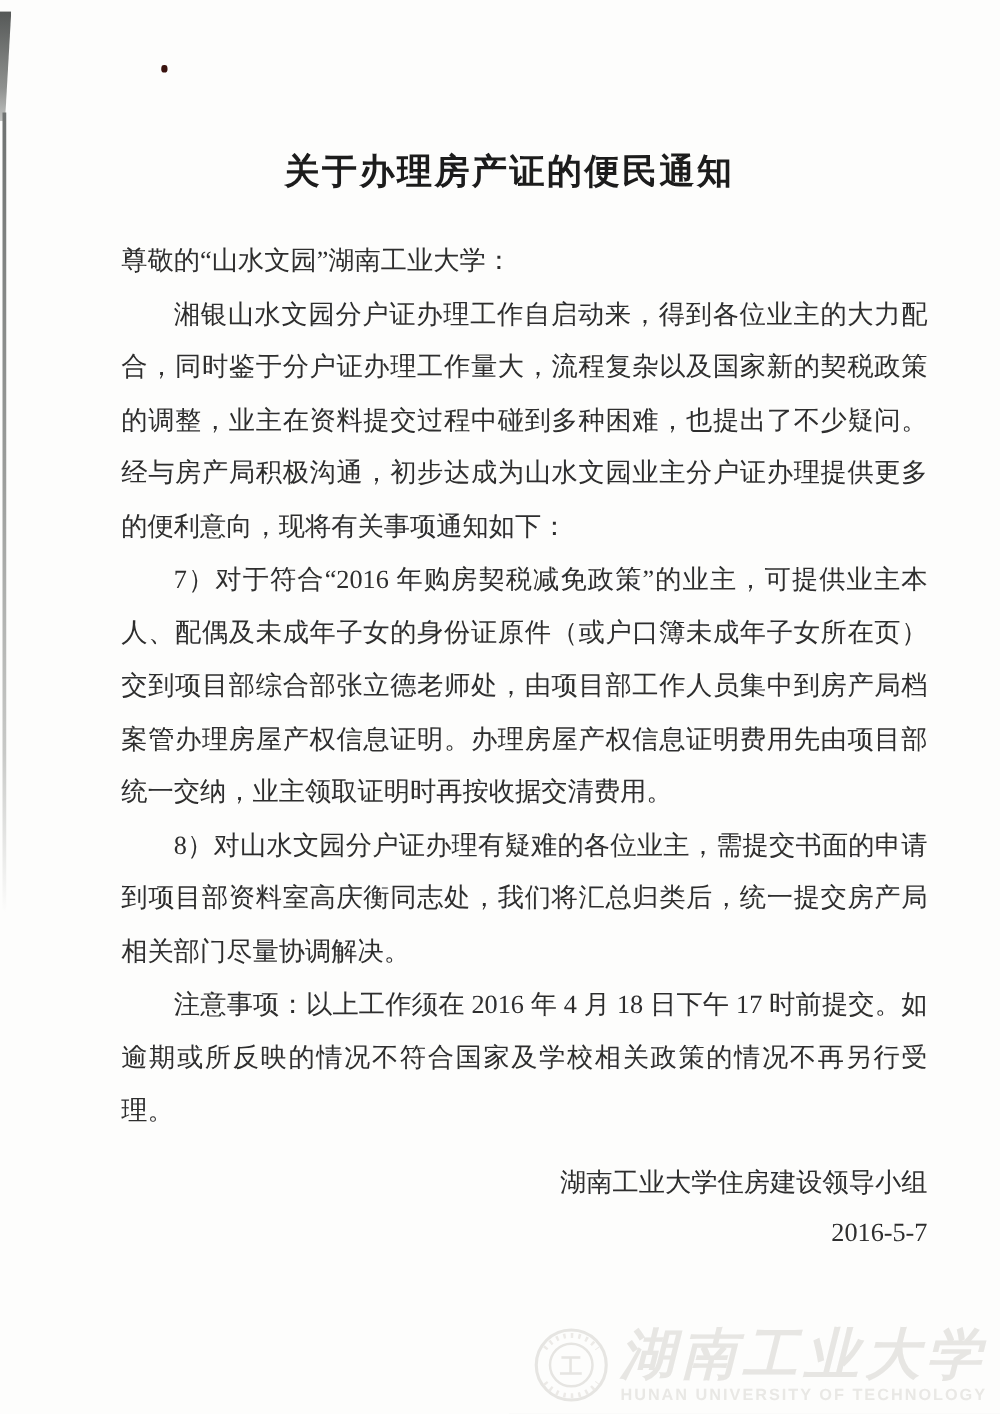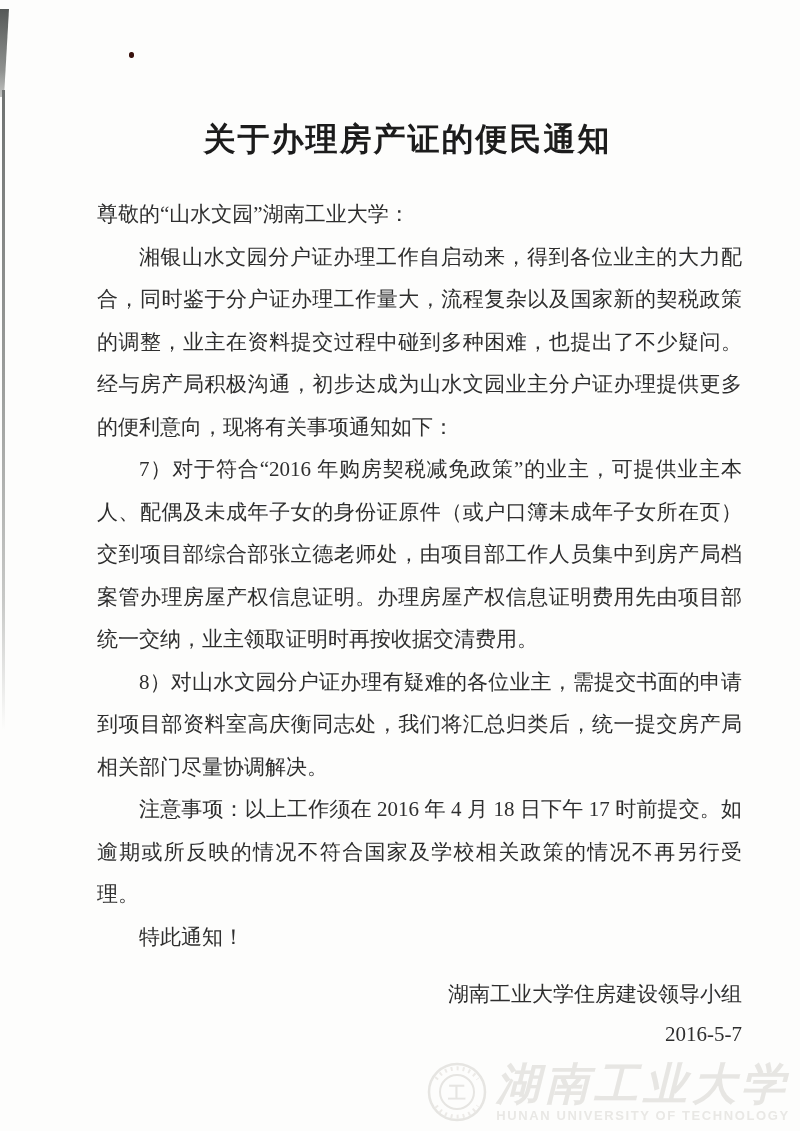--- a/index.html
+++ b/index.html
@@ -35,21 +35,21 @@
   .ink-dot {
     position: absolute; left: 129px; top: 52px;
     width: 5px; height: 6px;
     background: #39120e; border-radius: 45%;
   }
   .notice-title {
     margin: 0; padding: 118px 0 0 15px;
     text-align: center;
     font-family: "Liberation Sans", sans-serif;
     font-weight: 700;
-    font-size: 32px;
+    font-size: 28px;
     letter-spacing: 2px;
     color: #1c1c1c;
   }
   .doc-body {
     margin: 31px 58px 0 97px;
     font-size: 21px;
     line-height: 42.5px;
     color: #2e2e2e;
     text-align: justify;
   }
@@ -105,21 +105,20 @@
   <div class="ink-dot"></div>
 
   <h1 class="notice-title">关于办理房产证的便民通知</h1>
 
   <div class="doc-body">
     <p class="salutation">尊敬的“山水文园”湖南工业大学：</p>
     <p class="para">湘银山水文园分户证办理工作自启动来，得到各位业主的大力配合，同时鉴于分户证办理工作量大，流程复杂以及国家新的契税政策的调整，业主在资料提交过程中碰到多种困难，也提出了不少疑问。经与房产局积极沟通，初步达成为山水文园业主分户证办理提供更多的便利意向，现将有关事项通知如下：</p>
     <p class="para">7）对于符合“2016 年购房契税减免政策”的业主，可提供业主本人、配偶及未成年子女的身份证原件（或户口簿未成年子女所在页）交到项目部综合部张立德老师处，由项目部工作人员集中到房产局档案管办理房屋产权信息证明。办理房屋产权信息证明费用先由项目部统一交纳，业主领取证明时再按收据交清费用。</p>
     <p class="para">8）对山水文园分户证办理有疑难的各位业主，需提交书面的申请到项目部资料室高庆衡同志处，我们将汇总归类后，统一提交房产局相关部门尽量协调解决。</p>
     <p class="para">注意事项：以上工作须在 2016 年 4 月 18 日下午 17 时前提交。如逾期或所反映的情况不符合国家及学校相关政策的情况不再另行受理。</p>
-    <p class="para">特此通知！</p>
   </div>
 
   <div class="sig-block">
     <div class="sig-line">湖南工业大学住房建设领导小组</div>
     <div class="date-line">2016-5-7</div>
   </div>
 
   <div class="watermark">
     <svg class="wm-seal" width="62" height="62" viewBox="0 0 62 62">
       <circle cx="31" cy="31" r="28" fill="none" stroke="#e6e5e2" stroke-width="2.5"></circle>

